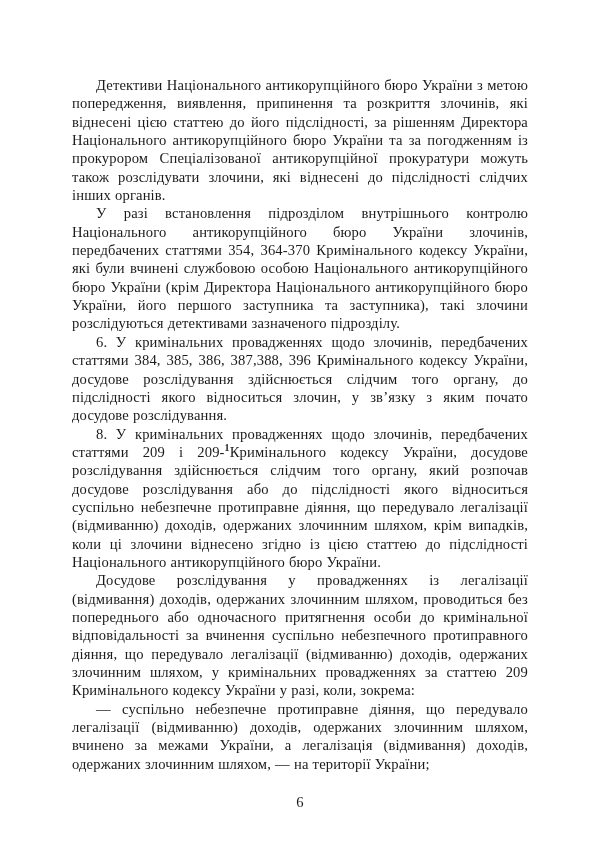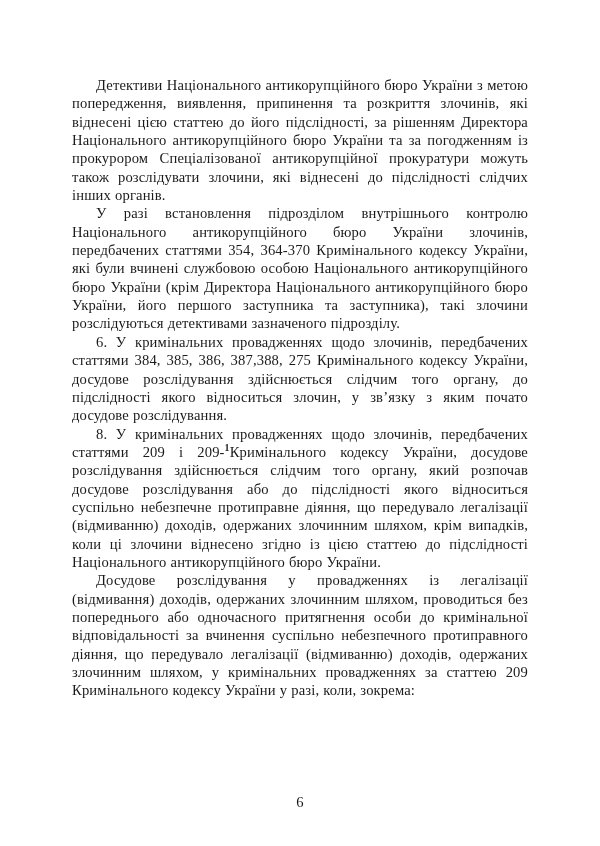--- a/index.html
+++ b/index.html
@@ -67,25 +67,26 @@
 <body>
 
 <div class="page">
 
   <div class="text-column">
 
     <p class="para">Детективи Національного антикорупційного бюро України з метою попередження, виявлення, припинення та розкриття злочинів, які віднесені цією статтею до його підслідності, за рішенням Директора Національного антикорупційного бюро України та за погодженням із прокурором Спеціалізованої антикорупційної прокуратури можуть також розслідувати злочини, які віднесені до підслідності слідчих інших органів.</p>
 
     <p class="para">У разі встановлення підрозділом внутрішнього контролю Національного антикорупційного бюро України злочинів, передбачених статтями 354, 364-370 Кримінального кодексу України, які були вчинені службовою особою Національного антикорупційного бюро України (крім Директора Національного антикорупційного бюро України, його першого заступника та заступника), такі злочини розслідуються детективами зазначеного підрозділу.</p>
 
-    <p class="para">6. У кримінальних провадженнях щодо злочинів, передбачених статтями 384, 385, 386, 387,388, 275 Кримінального кодексу України, досудове розслідування здійснюється слідчим того органу, до підслідності якого відноситься злочин, у зв’язку з яким почато досудове розслідування.</p>
+    <p class="para">6. У кримінальних провадженнях щодо злочинів, передбачених статтями 384, 385, 386, 387,388, 396 Кримінального кодексу України, досудове розслідування здійснюється слідчим того органу, до підслідності якого відноситься злочин, у зв’язку з яким почато досудове розслідування.</p>
 
     <p class="para"><span>8. У кримінальних провадженнях щодо злочинів, передбачених статтями 209 і 209-</span><sup class="art-sup">1</sup><span>Кримінального кодексу України, досудове розслідування здійснюється слідчим того органу, який розпочав досудове розслідування або до підслідності якого відноситься суспільно небезпечне протиправне діяння, що передувало легалізації (відмиванню) доходів, одержаних злочинним шляхом, крім випадків, коли ці злочини віднесено згідно із цією статтею до підслідності Національного антикорупційного бюро України.</span></p>
 
     <p class="para">Досудове розслідування у провадженнях із легалізації (відмивання) доходів, одержаних злочинним шляхом, проводиться без попереднього або одночасного притягнення особи до кримінальної відповідальності за вчинення суспільно небезпечного протиправного діяння, що передувало легалізації (відмиванню) доходів, одержаних злочинним шляхом, у кримінальних провадженнях за статтею 209 Кримінального кодексу України у разі, коли, зокрема:</p>
 
+    <p class="para">— суспільно небезпечне протиправне діяння, що передувало легалізації (відмиванню) доходів, одержаних злочинним шляхом, вчинено за межами України, а легалізація (відмивання) доходів, одержаних злочинним шляхом, — на території України;</p>
 
 
   </div>
 
   <div class="page-number">6</div>
 
 </div>
 
 </body></html>

